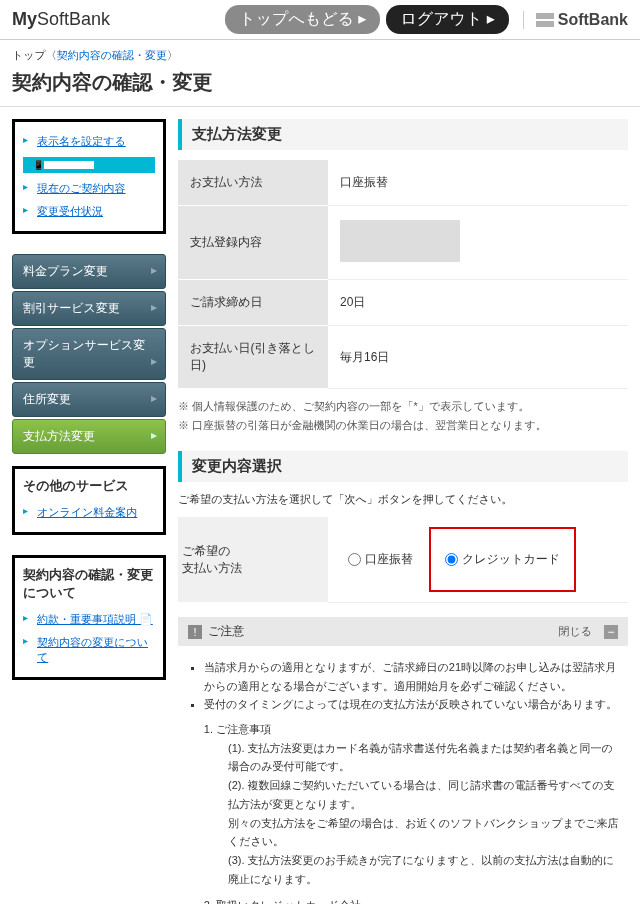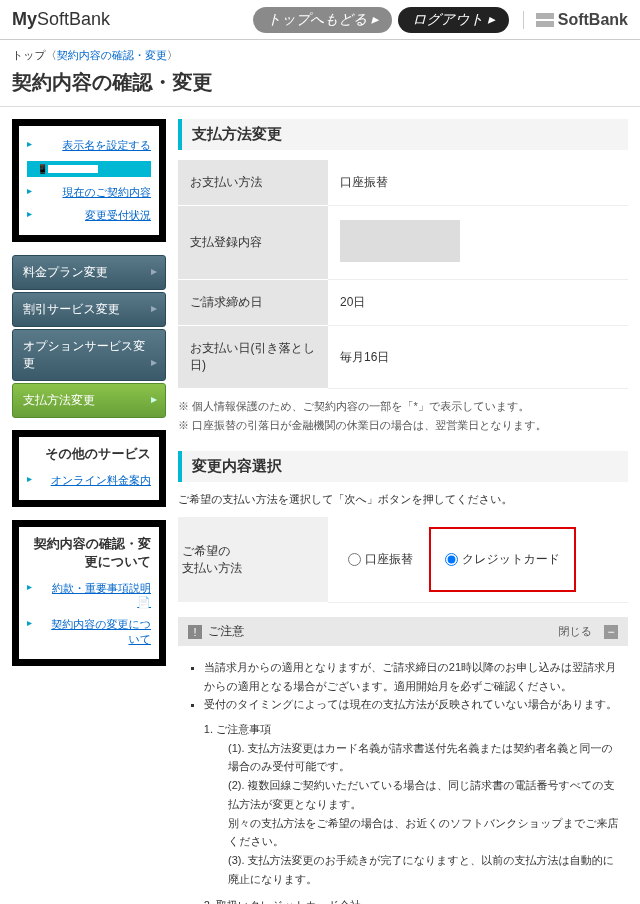--- a/index.html
+++ b/index.html
@@ -1,31 +1,31 @@
 <!DOCTYPE html>
 <html><head>
 <meta charset="utf-8">
 <style>
 * { box-sizing: border-box; margin: 0; padding: 0; }
 body { font-family: "Hiragino Kaku Gothic Pro", Meiryo, sans-serif; font-size: 12px; color: #333; background: #fff; width: 640px; }
 .topbar { display: flex; align-items: center; justify-content: space-between; border-bottom: 1px solid #ccc; padding: 6px 12px; height: 40px; }
 .logo-left { font-size: 18px; font-weight: bold; }
 .logo-left .bank { font-weight: normal; }
 .topbar-btns { display: flex; gap: 6px; align-items: center; }
-.pillbtn { border-radius: 14px; padding: 4px 14px; color: #fff; font-size: 14px; cursor: pointer; border: none; font-style: italic; }
+.pillbtn { border-radius: 14px; padding: 4px 14px; color: #fff; font-size: 16px; cursor: pointer; border: none; }
 .pill-gray { background: #8a8a8a; }
 .pill-black { background: #222; }
 .sb-logo { display: flex; align-items: center; gap: 4px; padding-left: 12px; margin-left: 8px; border-left: 1px solid #ccc; font-size: 16px; font-weight: bold; color: #444; }
 .sb-logo .bars { width: 18px; height: 14px; background: linear-gradient(#b0b0b0 45%, transparent 45%, transparent 55%, #b0b0b0 55%); }
 .breadcrumb { padding: 8px 12px 4px; font-size: 11px; }
 .breadcrumb a { color: #0066cc; text-decoration: none; }
 .page-title { font-size: 20px; padding: 2px 12px 10px; border-bottom: 1px solid #ddd; }
 .content { display: flex; gap: 12px; padding: 12px; align-items: flex-start; }
 .sidebar { width: 154px; flex-shrink: 0; }
-.sb-box { border: 7px solid #000000; margin-bottom: 13px; padding: 8px; text-align: right; }
+.sb-box { border: 3px solid #000000; margin-bottom: 20px; padding: 8px; }
 .sb-link { color: #0066cc; text-decoration: underline; font-size: 11px; display: block; padding: 4px 0 4px 14px; position: relative; cursor: pointer; }
 .sb-link::before { content: "▸"; color: #00a0c8; position: absolute; left: 0; font-size: 10px; }
 .sb-teal { background: #00b8d4; height: 16px; margin: 4px 0; display: flex; align-items: center; padding-left: 10px; }
 .sb-teal-inner { background: #fff; width: 50px; height: 8px; }
 .nav-buttons { display: flex; flex-direction: column; gap: 2px; margin-bottom: 12px; }
 .nav-btn { background: linear-gradient(#5a7a8a, #3a5a6a); color: #fff; padding: 8px 10px; font-size: 12px; border: 1px solid #2a4a5a; border-radius: 3px; cursor: pointer; text-align: left; position: relative; }
 .nav-btn::after { content: "▸"; position: absolute; right: 8px; color: #9ab; }
 .nav-btn.active { background: linear-gradient(#8bc34a, #689f38); border-color: #558b2f; }
 .nav-btn.active::after { color: #cfe; }
 .sb-title { font-size: 13px; font-weight: bold; margin-bottom: 6px; }
@@ -84,20 +84,21 @@
           <span style="font-size:9px">📱</span>
           <span class="sb-teal-inner"></span>
         </div>
       <a class="sb-link">現在のご契約内容</a>
       <a class="sb-link">変更受付状況</a>
     </div>
     <div class="nav-buttons">
       <div class="nav-btn">料金プラン変更</div>
       <div class="nav-btn">割引サービス変更</div>
       <div class="nav-btn">オプションサービス変更</div>
+      <div class="nav-btn">住所変更</div>
       <div class="nav-btn active">支払方法変更</div>
     </div>
     <div class="sb-box">
       <div class="sb-title">その他のサービス</div>
       <a class="sb-link">オンライン料金案内</a>
     </div>
     <div class="sb-box">
       <div class="sb-title">契約内容の確認・変更について</div>
       <a class="sb-link"><span>約款・重要事項説明</span> 📄</a>
       <a class="sb-link">契約内容の変更について</a>

